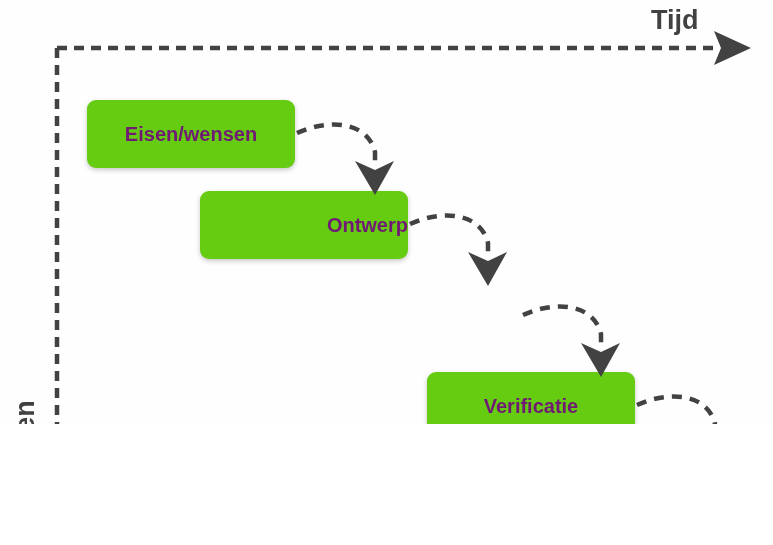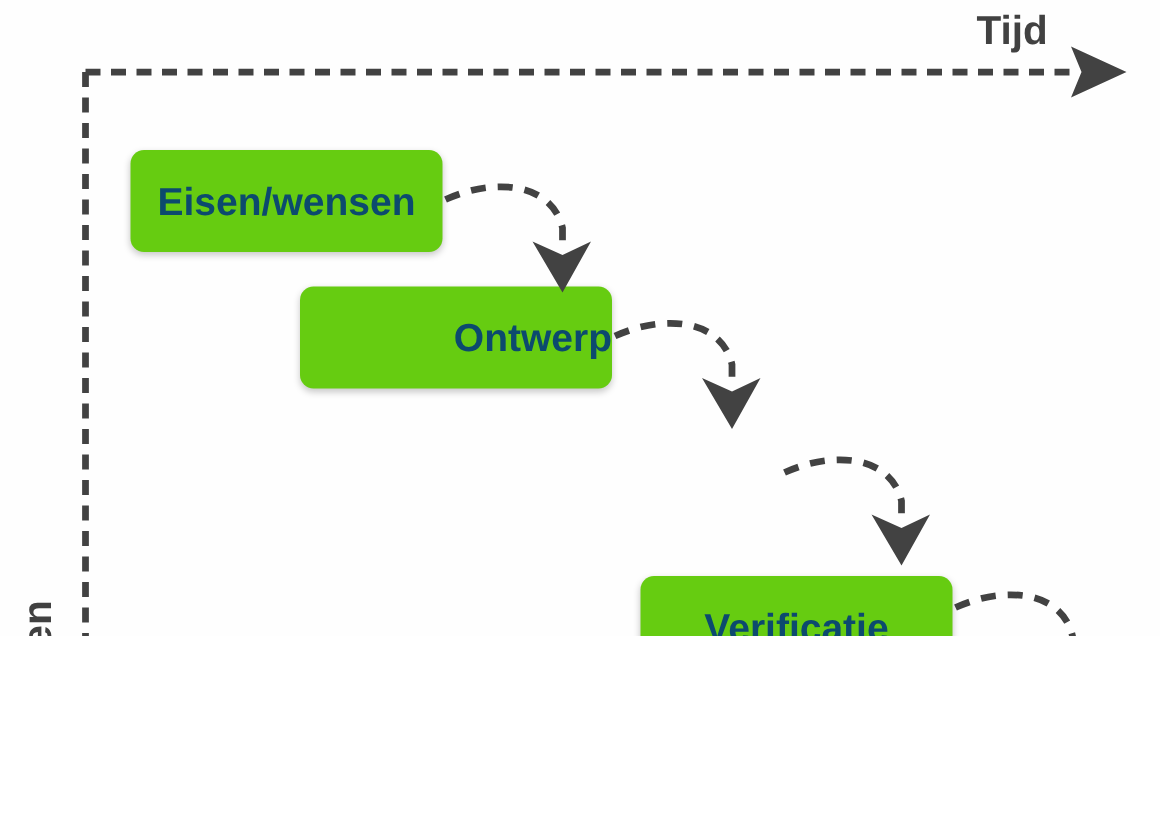--- a/index.html
+++ b/index.html
@@ -54,22 +54,22 @@
     background: #66cc11;
     border-radius: 9px;
     box-shadow: 0 2px 5px rgba(0,0,0,0.22);
     display: flex;
     align-items: center;
     justify-content: center;
   }
   .phase-label {
     font-family: "Liberation Sans", sans-serif;
     font-weight: bold;
-    font-size: 26px;
-    color: #0c4a6e;
+    font-size: 20px;
+    color: #701a75;
     white-space: nowrap;
     line-height: 1;
     text-align: center;
   }
 </style>
 </head>
 <body>
 
 <div id="canvas">
 
@@ -90,21 +90,21 @@
 
   <div class="phase-box" style="left:87px;  top:100px;">
     <span class="phase-label">Eisen/wensen</span>
   </div>
 
   <div class="phase-box" style="left:200px; top:191px;justify-content:flex-end;">
     <span class="phase-label">Ontwerp</span>
   </div>
 
 
-  <div class="phase-box" style="left:427px; top:384px;align-items:center;">
+  <div class="phase-box" style="left:427px; top:372px;align-items:center;">
     <span class="phase-label">Verificatie</span>
   </div>
 
 
   <svg id="connector-layer" viewBox="0 0 773 545" width="773" height="545" aria-hidden="true">
 
     <g>
       <path d="M 297 133 C 330 118, 368 122, 375 152 L 375 168" stroke="#424242" stroke-width="4.5" fill="none" stroke-dasharray="10 8" stroke-linecap="butt"></path>
       <path d="M 375 195 L 355 161 L 375 170 L 394 161 Z" fill="#424242"></path>
     </g>

